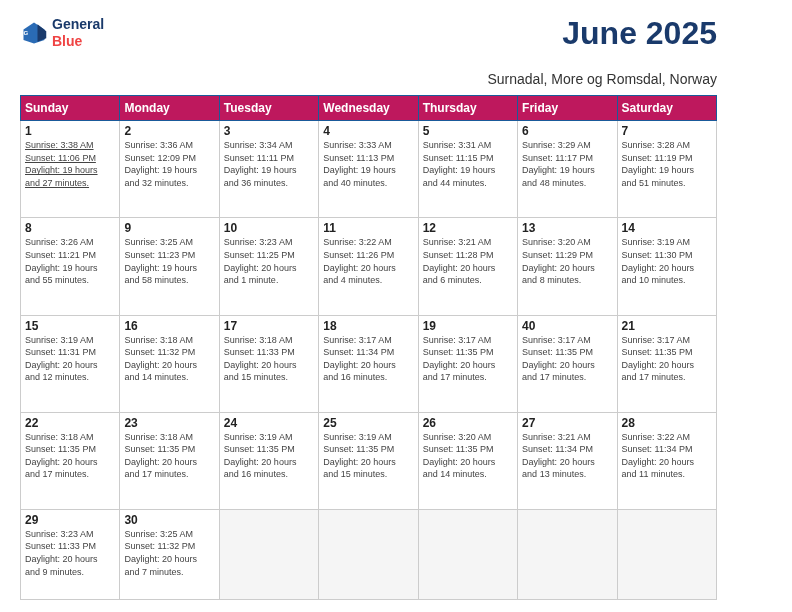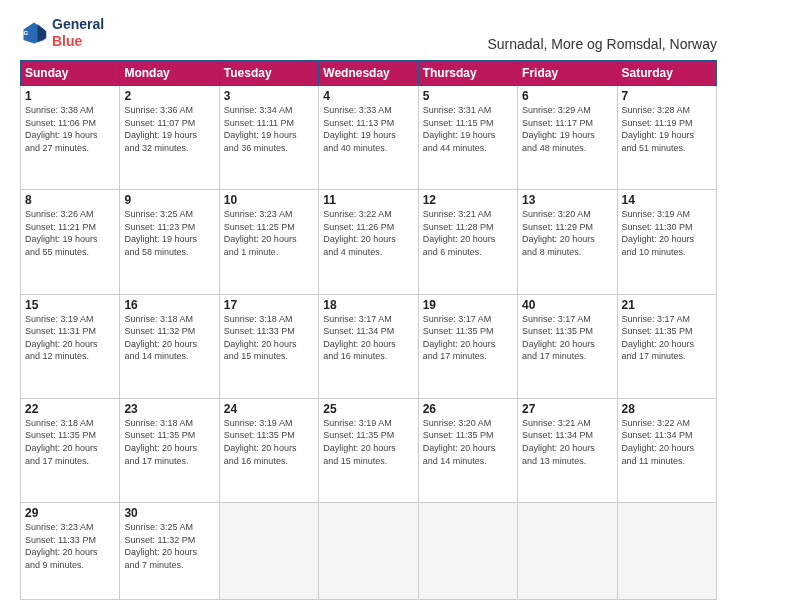--- a/index.html
+++ b/index.html
@@ -106,49 +106,50 @@
         <polygon points="16,4 28,12 28,24 16,28 4,24 4,12" fill="#2a6bb5"></polygon>
         <polygon points="20,6 30,14 30,22 20,26" fill="#1a3a6b"></polygon>
         <text x="4" y="18" font-size="7" fill="white" font-weight="bold">G</text>
       </svg>
       <div>
         <div class="logo-text">General</div>
         <div class="logo-text" style="color:#ef4444;">Blue</div>
       </div>
     </div>
     <div class="title-block">
+      <div class="main-title">June 2025</div>
       <div class="subtitle">Surnadal, More og Romsdal, Norway</div>
     </div>
   </div>
 
   <table class="calendar">
     <thead>
       <tr>
       <th>Sunday</th>
           <th>Monday</th>
           <th>Tuesday</th>
           <th>Wednesday</th>
           <th>Thursday</th>
           <th>Friday</th>
           <th>Saturday</th>
         </tr>
     </thead>
     <tbody id="cal-body">
     <tr>
           <td>
             <span class="day-num">1</span>
-            <div class="day-info" style="white-space: pre-line;">Sunrise: 3:38 AM
+            <div class="day-info" style="white-space: pre-line; text-decoration: underline;">Sunrise: 3:38 AM
 Sunset: 11:06 PM
 Daylight: 19 hours
 and 27 minutes.</div>
           </td>
           <td>
             <span class="day-num">2</span>
             <div class="day-info" style="white-space: pre-line;">Sunrise: 3:36 AM
-Sunset: 11:07 PM
+Sunset: 12:09 PM
 Daylight: 19 hours
 and 32 minutes.</div>
           </td>
           <td>
             <span class="day-num">3</span>
             <div class="day-info" style="white-space: pre-line;">Sunrise: 3:34 AM
 Sunset: 11:11 PM
 Daylight: 19 hours
 and 36 minutes.</div>
           </td>

